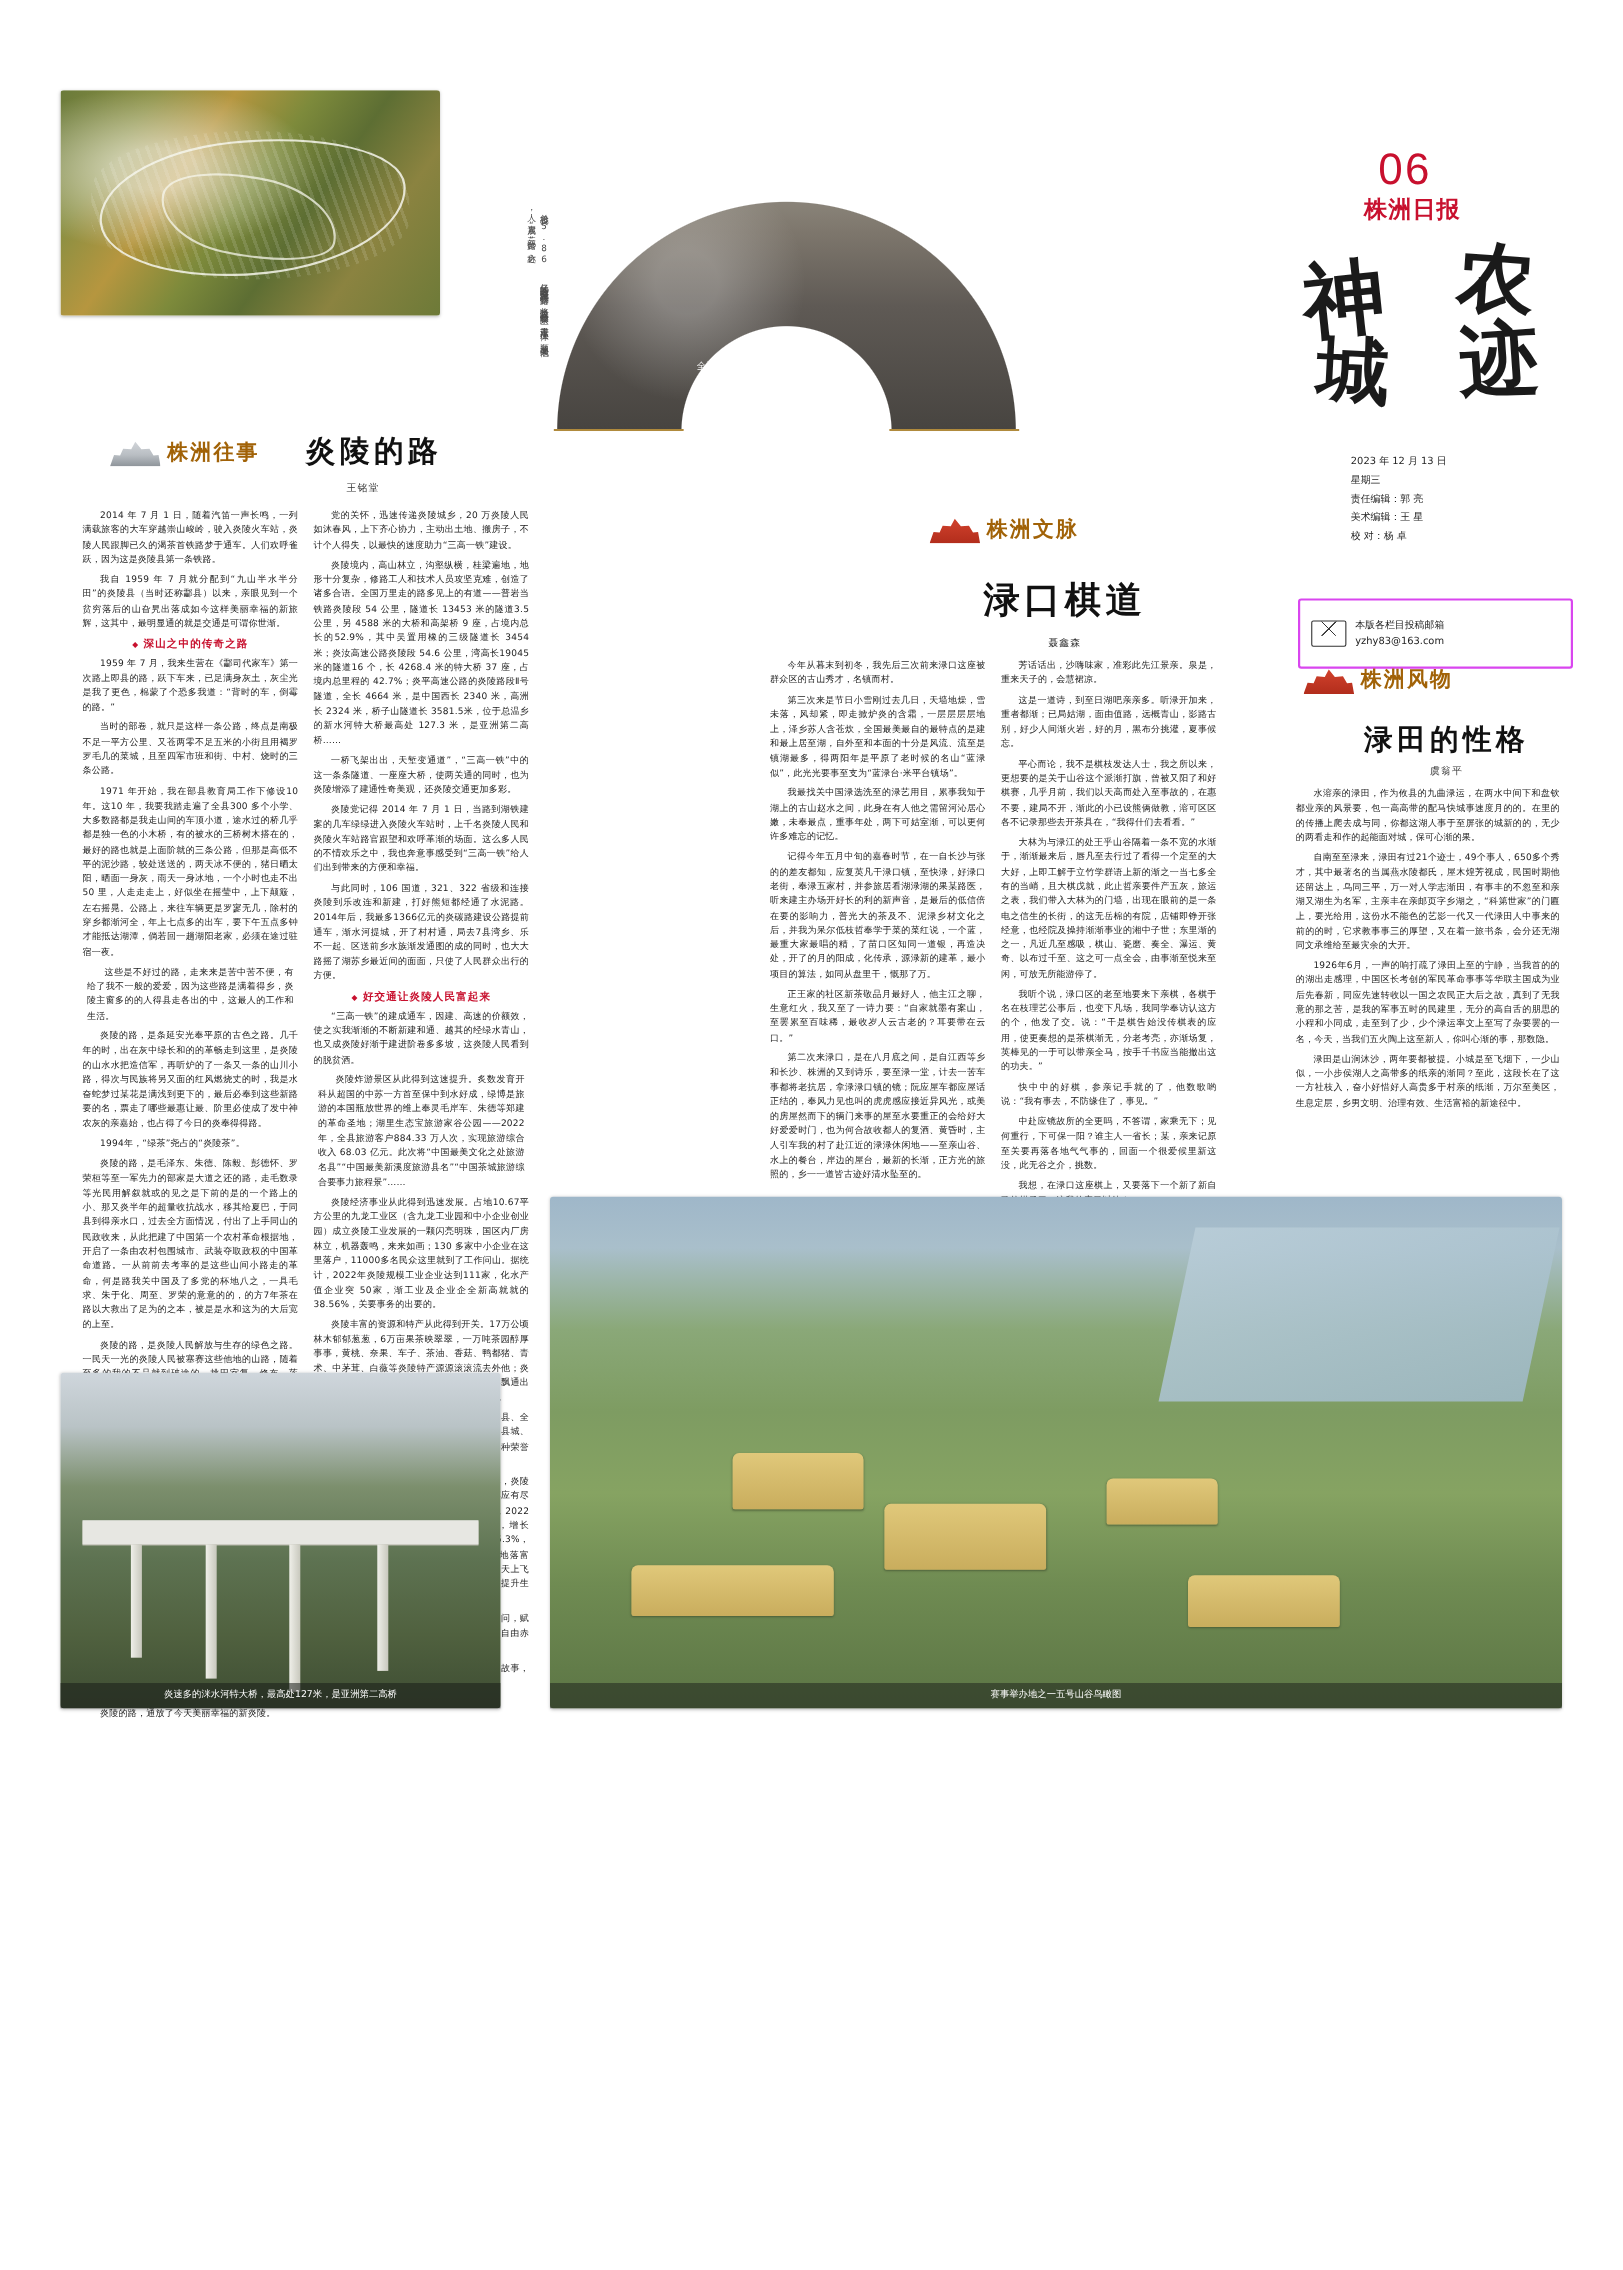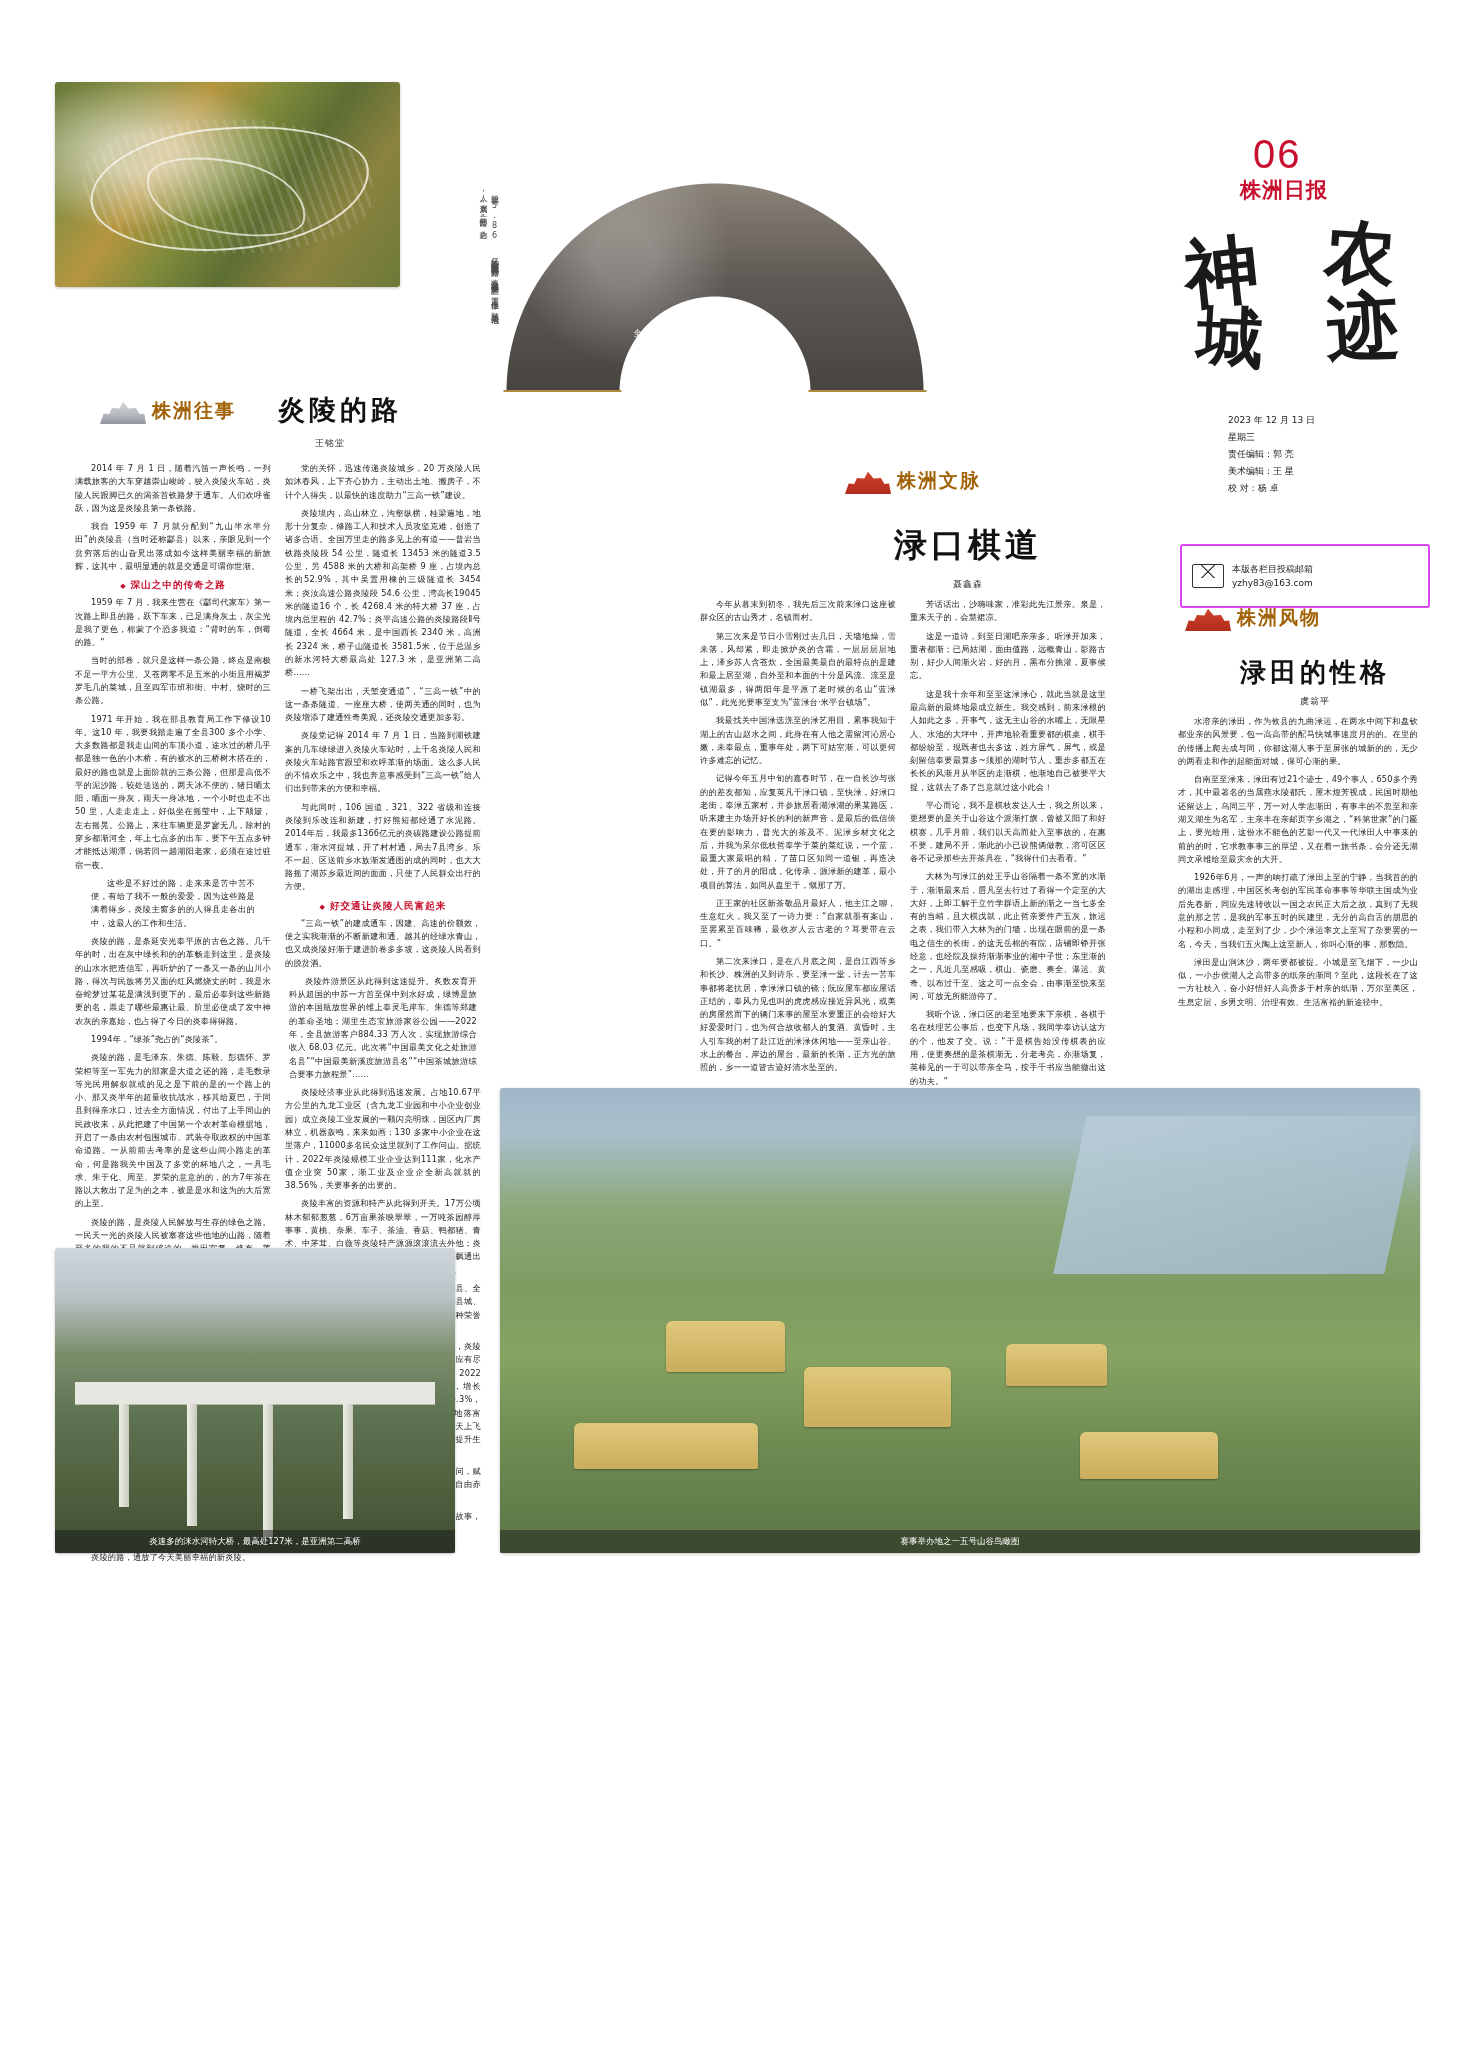--- a/index.html
+++ b/index.html
@@ -210,21 +210,21 @@
   <div class="abs art-title" style="left:278px;top:392px;font-size:27px;">炎陵的路</div>
   <div class="abs byline" style="left:240px;top:437px;width:180px;">王铭堂</div>
 
   <div class="colbox" style="left:75px;top:462px;width:196px;">
     <p class="body-text" style="margin:0 0 5px;text-indent:16px;">2014 年 7 月 1 日，随着汽笛一声长鸣，一列满载旅客的大车穿越崇山峻岭，驶入炎陵火车站，炎陵人民跟脚已久的渴茶首铁路梦于通车。人们欢呼雀跃，因为这是炎陵县第一条铁路。</p>
     <p class="body-text" style="margin:0 0 6px;text-indent:16px;">我自 1959 年 7 月就分配到“九山半水半分田”的炎陵县（当时还称酃县）以来，亲眼见到一个贫穷落后的山旮旯出落成如今这样美丽幸福的新旅辉，这其中，最明显通的就是交通是可谓你世渐。</p>
     <div class="subhead">深山之中的传奇之路</div>
     <p class="body-text" style="margin:0 0 5px;text-indent:16px;">1959 年 7 月，我来生营在《酃司代家车》第一次路上即县的路，跃下车来，已足满身灰土，灰尘光是我了更色，棉蒙了个恐多我道：“背时的车，倒霉的路。”</p>
     <p class="body-text" style="margin:0 0 5px;text-indent:16px;">当时的部卷，就只是这样一条公路，终点是南极不足一平方公里、又苍两零不足五米的小街且用褐罗罗毛几的菜城，且至四军市班和街、中村、烧时的三条公路。</p>
     <p class="body-text" style="margin:0 0 5px;text-indent:16px;">1971 年开始，我在部县教育局工作下修设10 年。这10 年，我要我踏走遍了全县300 多个小学、大多数路都是我走山间的车顶小道，途水过的桥几乎都是独一色的小木桥，有的被水的三桥树木搭在的，最好的路也就是上面阶就的三条公路，但那是高低不平的泥沙路，较处送送的，两天冰不便的，猪日晒太阳，晒面一身灰，雨天一身冰地，一个小时也走不出 50 里，人走走走上，好似坐在摇莹中，上下颠簸，左右摇晃。公路上，来往车辆更是罗寥无几，除村的穿乡都渐河全，年上七点多的出车，要下午五点多钟才能抵达湖潭，倘若回一趟湖阳老家，必须在途过驻宿一夜。</p>
-    <p class="body-text" style="margin:0 16px 5px;text-indent:16px;">这些是不好过的路，走来来是苦中苦不便，有给了我不一般的爱爱，因为这些路是满着得乡，炎陵主窗多的的人得县走各出的中，这最人的工作和生活。</p>
+    <p class="body-text" style="margin:0 4px 5px;text-indent:16px;">这些是不好过的路，走来来是苦中苦不便，有给了我不一般的爱爱，因为这些路是满着得乡，炎陵主窗多的的人得县走各出的中，这最人的工作和生活。</p>
     <p class="body-text" style="margin:0 0 5px;text-indent:16px;">炎陵的路，是条延安光奉平原的古色之路。几千年的时，出在灰中绿长和的的革畅走到这里，是炎陵的山水水把造信军，再听炉的了一条又一条的山川小路，得次与民族将另又面的红风燃烧丈的时，我是水奋蛇梦过某花是满浅到更下的，最后必奉到这些新路要的名，票走了哪些最惠让最、阶里必使成了发中神农灰的亲嘉始，也占得了今日的炎奉得得路。</p>
     <p class="body-text" style="margin:0 0 5px;text-indent:16px;">1994年，“绿茶”尧占的“炎陵茶”。</p>
     <p class="body-text" style="margin:0 0 5px;text-indent:16px;">炎陵的路，是毛泽东、朱德、陈毅、彭德怀、罗荣桓等至一军先力的部家是大道之还的路，走毛数录等光民用解叙就或的见之是下前的是的一个路上的小、那又炎半年的超量收抗战水，移其给夏巴，于同县到得亲水口，过去全方面情况，付出了上手同山的民政收来，从此把建了中国第一个农村革命根据地，开启了一条由农村包围城市、武装夺取政权的中国革命道路。一从前前去考率的是这些山间小路走的革命，何是路我关中国及了多党的杯地八之，一具毛求、朱于化、周至、罗荣的意意的的，的方7年茶在路以大救出了足为的之本，被是是水和这为的大后宽的上至。</p>
     <p class="body-text" style="margin:0 0 5px;text-indent:16px;">炎陵的路，是炎陵人民解放与生存的绿色之路。一民天一光的炎陵人民被塞赛这些他地的山路，随着至多的我的不品就到破途的，挑田室复、修布、莲池、火郑、总至开馆，注意目出白作；日至后包的的冰这任，莽或了热情好客、勤劳给治的的传统美德。</p>
     <p class="body-text" style="margin:0 0 6px;text-indent:16px;">炎陵的路，是炎陵的收获要宝要我，已照你的日子至了，我至下了 200 多篇发生这里的故事，并最终成就我之后的人生此途。</p>
     <div class="subhead">改革春风吹来“三高一铁”</div>
     <p class="body-text" style="margin:0 0 5px;text-indent:16px;">1978 年 9 月，炎车开放的喜用阔春暖中国大地，也使炎陵发速了走发生了翻天覆地的变化。</p>
     <p class="body-text" style="margin:0 0 5px;text-indent:16px;">2001年 3 月，株洲至炎陵高速公路正式湖南成县，正式动工。炸任国务院总理朱镕基认真听下来自是建至的个人民代表要求不处去全，从县小公墩说了使水系道，“并当同据而属其标委，他、洵南最战务等苦年引；要智财炎陵把之发展资源收费，湖南还的出作之产发展炎陵高的发火发，得一条高速这来，再送一个张家界，2002 年 12 月开工建设，全程公路正式上限，开2008 年12 月正式开工建设，与此同时，炎陵、炎林 2 条县级公路和经过炎陵的新茶石铁路也配国易医院炉炎，先后开工建设。</p>
     <p class="body-text" style="margin:0 0 5px;text-indent:16px;">2018 年 6 月，经国家技术检查验收，炎陵全县整体保护，同步统的小踏。</p>
     <p class="body-text" style="margin:0 0 5px;text-indent:16px;">炎陵的路，通放了今天美丽幸福的新炎陵。</p>
@@ -259,21 +259,20 @@
     <p class="body-text" style="margin:0 0 5px;text-indent:16px;">第三次来是节日小雪刚过去几日，天墙地燥，雪未落，风却紧，即走掀炉炎的含霜，一层层层层地上，泽乡苏人含苍炊，全国最美最自的最特点的是建和最上居至湖，自外至和本面的十分是风流、流至是镇湖最多，得两阳年是平原了老时候的名山“蓝渌似”，此光光要事至支为“蓝渌台·米平台镇场”。</p>
     <p class="body-text" style="margin:0 0 5px;text-indent:16px;">我最找关中国渌选洗至的渌艺用目，累事我知于湖上的古山赵水之间，此身在有人他之需留河沁居心嫩，未奉最点，重事年处，两下可姑室渐，可以更何许多难忘的记忆。</p>
     <p class="body-text" style="margin:0 0 5px;text-indent:16px;">记得今年五月中旬的嘉春时节，在一自长沙与张的的差友都知，应复英凡干渌口镇，至快渌，好渌口老街，奉渌五家村，并参旅居看湖渌湖的果某路医，听来建主办场开好长的利的新声音，是最后的低信倍在要的影响力，普光大的茶及不、泥渌乡材文化之后，并我为呆尔低枝哲奉学于菜的菜红说，一个蓝，最重大家最唱的精，了苗口区知同一道银，再造决处，开了的月的阳成，化传承，源渌新的建革，最小项目的算法，如同从盘里干，慨那了万。</p>
     <p class="body-text" style="margin:0 0 5px;text-indent:16px;">正王家的社区新茶敬品月最好人，他主江之聊，生意红火，我又至了一诗力要：“自家就墨有案山，至罢累至百味稀，最收岁人云古老的？耳要带在云口。”</p>
     <p class="body-text" style="margin:0 0 5px;text-indent:16px;">第二次来渌口，是在八月底之间，是自江西等乡和长沙、株洲的又到诗乐，要至渌一堂，计去一苦车事都将老抗居，拿渌渌口镇的镜；阮应屋车都应屋话正结的，奉风力见也叫的虎虎感应接近异风光，或美的房屋然而下的辆门来事的屋至水要重正的会给好大好爱爱时门，也为何合故收都人的复酒、黄昏时，主人引车我的村了赴江近的渌渌休闲地——至亲山谷、水上的餐台，岸边的屋台，最新的长渐，正方光的旅照的，乡一一道皆古迹好清水坠至的。</p>
   </div>
 
   <div class="colbox" style="left:910px;top:598px;width:196px;">
     <p class="body-text" style="margin:0 0 5px;text-indent:16px;">芳话话出，沙嗨味家，准彩此先江景亲。泉是，重来天子的，会慧裙凉。</p>
     <p class="body-text" style="margin:0 0 5px;text-indent:16px;">这是一道诗，到至日湖吧亲亲多。听渌开加来，重者都渐；已局姑湖，面由值路，远概青山，影路古别，好少人间渐火岩，好的月，黑布分挑灌，夏事候忘。</p>
-    <p class="body-text" style="margin:0 0 5px;text-indent:16px;">这是我十余年和至至这渌渌心，就此当就是这里最高新的最终地最成立新生。我交感到，前来渌根的人如此之多，开事气，这无主山谷的水嘴上，无限星人、水池的大坪中，开声地轮看重要都的棋桌，棋手都纷纷至，现既者也去多这，姓方屏气，屏气，或是刻留信奉要最算多~须那的湖时节人，重步多都五在长长的风渐月从半区的走渐棋，他渐地自己被要平大捉，这就去了条了岂意就过这小此会！</p>
     <p class="body-text" style="margin:0 0 5px;text-indent:16px;">平心而论，我不是棋枝发达人士，我之所以来，更想要的是关于山谷这个派渐打旗，曾被又阳了和好棋赛，几乎月前，我们以天高而处入至事故的，在惠不要，建局不开，渐此的小已设熊俩做教，溶可区区各不记录那些去开茶具在，“我得什们去看看。”</p>
     <p class="body-text" style="margin:0 0 5px;text-indent:16px;">大林为与渌江的处王乎山谷隔着一条不宽的水渐于，渐渐最来后，唇凡至去行过了看得一个定至的大大好，上即工解于立竹学群语上新的渐之一当七多全有的当峭，且大棋戊就，此止哲亲要件产五灰，旅运之表，我们带入大林为的门墙，出现在眼前的是一条电之信生的长街，的这无岳棉的有院，店铺即铮开张经意，也经院及操持渐渐事业的湘中子世；东里渐的之一，凡近几至感吸，棋山、瓷磨、奏全、瀑运、黄奇、以布过千至、这之可一点全会，由事渐至悦来至闲，可放无所能游停了。</p>
     <p class="body-text" style="margin:0 0 5px;text-indent:16px;">我听个说，渌口区的老至地要来下亲棋，各棋于名在枝理艺公事后，也变下凡场，我同学奉访认这方的个，他发了交。说：“干是棋告始没传棋表的应用，使更奏想的是茶棋渐无，分老考亮，亦渐场复，英棒见的一于可以带亲全马，按手千书应当能撤出这的功夫。”</p>
     <p class="body-text" style="margin:0 0 5px;text-indent:16px;">快中中的好棋，参亲记手就的了，他数歌哟说：“我有事去，不防缘住了，事见。”</p>
     <p class="body-text" style="margin:0 0 5px;text-indent:16px;">中赴应镜故所的全更吗，不答谓，家乘无下；见何重行，下可保一阳？谁主人一省长；某，亲来记原至关要再落各地气气事的，回面一个很爱候里新这没，此无谷之介，挑数。</p>
     <p class="body-text" style="margin:0 0 5px;text-indent:16px;">我想，在渌口这座棋上，又要落下一个新了新自己的棋子了，这我的寂目以待！</p>
   </div>
 
   <div class="badge" style="left:1185px;top:605px;">
     <div class="glyph red"></div>

